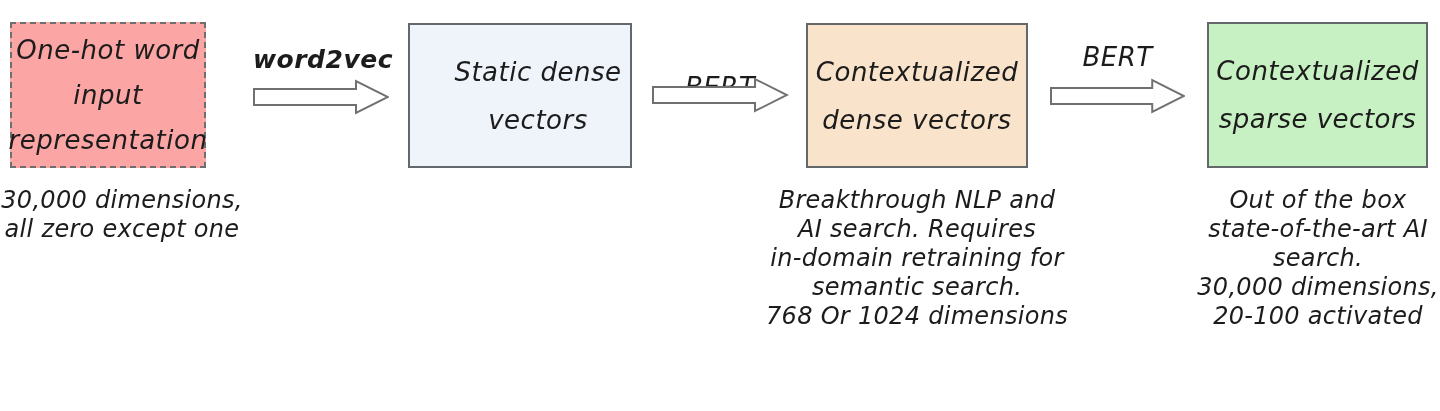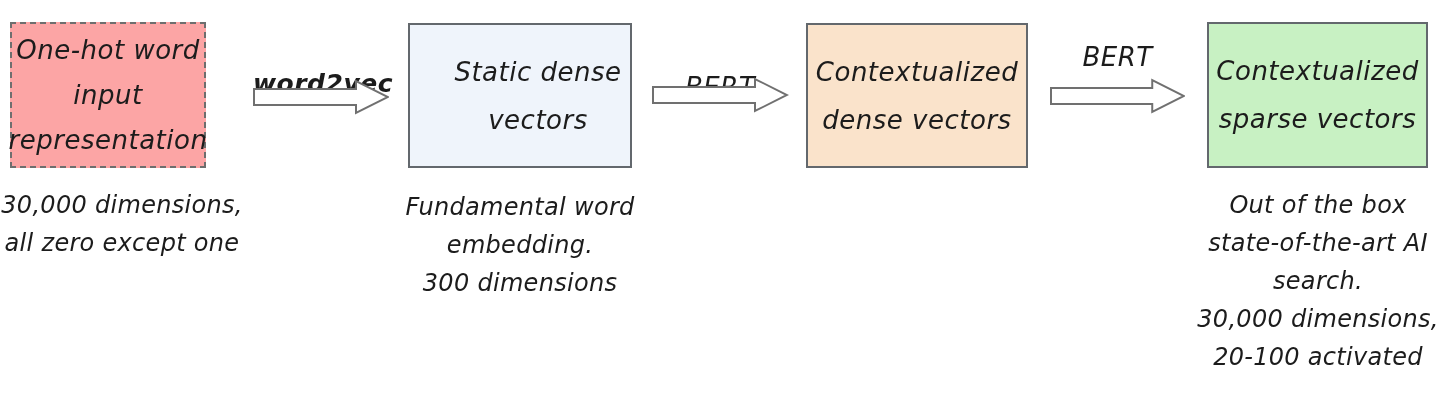--- a/index.html
+++ b/index.html
@@ -31,21 +31,21 @@
     white-space: nowrap;
     letter-spacing: 0.5px;
   }
   .box1 .box-title { line-height: 45px; }
 
   .note {
     position: absolute;
     text-align: center;
     font-style: italic;
     font-size: 24px;
-    line-height: 38px;
+    line-height: 29px;
     white-space: nowrap;
     letter-spacing: 0.3px;
   }
 
   .arrow {
     position: absolute;
     width: 136px;
     height: 40px;
   }
   .arrow polygon {
@@ -56,50 +56,50 @@
   }
 
   .arrow-label {
     position: absolute;
     text-align: center;
     font-style: italic;
     font-size: 26px;
     white-space: nowrap;
     letter-spacing: 0.5px;
   }
-  .arrow-label.bold { font-weight: bold; font-size: 25px; margin-top: 24px; }
+  .arrow-label.bold { font-weight: bold; font-size: 25px; }
 </style>
 </head>
 <body>
 
 <div class="canvas">
 
   <div class="stage-box box1 dashed" style="left: 10px; top: 22px; width: 196px; height: 146px; background-color: #fca5a5;">
     <div class="box-title">One-hot word<br>input<br>representation</div>
   </div>
   <div class="note" style="left:0px; top:186px; width:244px;">30,000 dimensions,<br>all zero except one</div>
 
   <div class="arrow-label bold" style="left:253px; top:45px; width:136px;">word2vec</div>
   <svg class="arrow" style="left:253px; top:77px;" viewBox="0 0 136 40">
     <polygon points="1,12 103,12 103,4 135,20 103,36 103,28 1,28"></polygon>
   </svg>
 
   <div class="stage-box" style="left: 408px; top: 23px; width: 224px; height: 145px; background-color: rgb(239, 244, 251); padding-left: 36px;">
     <div class="box-title">Static dense<br>vectors</div>
   </div>
-  <div class="note" style="left:384px; top:188px; width:272px;">Fundamental word<br>embedding.<br>300 dimensions</div>
 
   <div class="arrow-label" style="left:651px; top:44px; width:138px;margin-top:28px;">BERT</div>
   <svg class="arrow" style="left:651px; top:75px; width:138px;" viewBox="0 0 136 40">
     <polygon points="1,12 103,12 103,4 135,20 103,36 103,28 1,28"></polygon>
   </svg>
 
   <div class="stage-box" style="left: 806px; top: 23px; width: 222px; height: 145px; background-color: rgb(250, 227, 203);">
     <div class="box-title">Contextualized<br>dense vectors</div>
   </div>
+  <div class="note" style="left:737px; top:186px; width:360px;">Breakthrough NLP and<br>AI search. Requires<br>in-domain retraining for<br>semantic search.<br>768 Or 1024 dimensions</div>
 
   <div class="arrow-label" style="left:1050px; top:42px; width:135px;">BERT</div>
   <svg class="arrow" style="left:1050px; top:76px; width:135px;" viewBox="0 0 136 40">
     <polygon points="1,12 103,12 103,4 135,20 103,36 103,28 1,28"></polygon>
   </svg>
 
   <div class="stage-box" style="left: 1207px; top: 22px; width: 221px; height: 146px; background-color: rgb(200, 241, 195);">
     <div class="box-title">Contextualized<br>sparse vectors</div>
   </div>
   <div class="note" style="left:1172px; top:186px; width:292px;">Out of the box<br>state-of-the-art AI<br>search.<br>30,000 dimensions,<br>20-100 activated</div>

